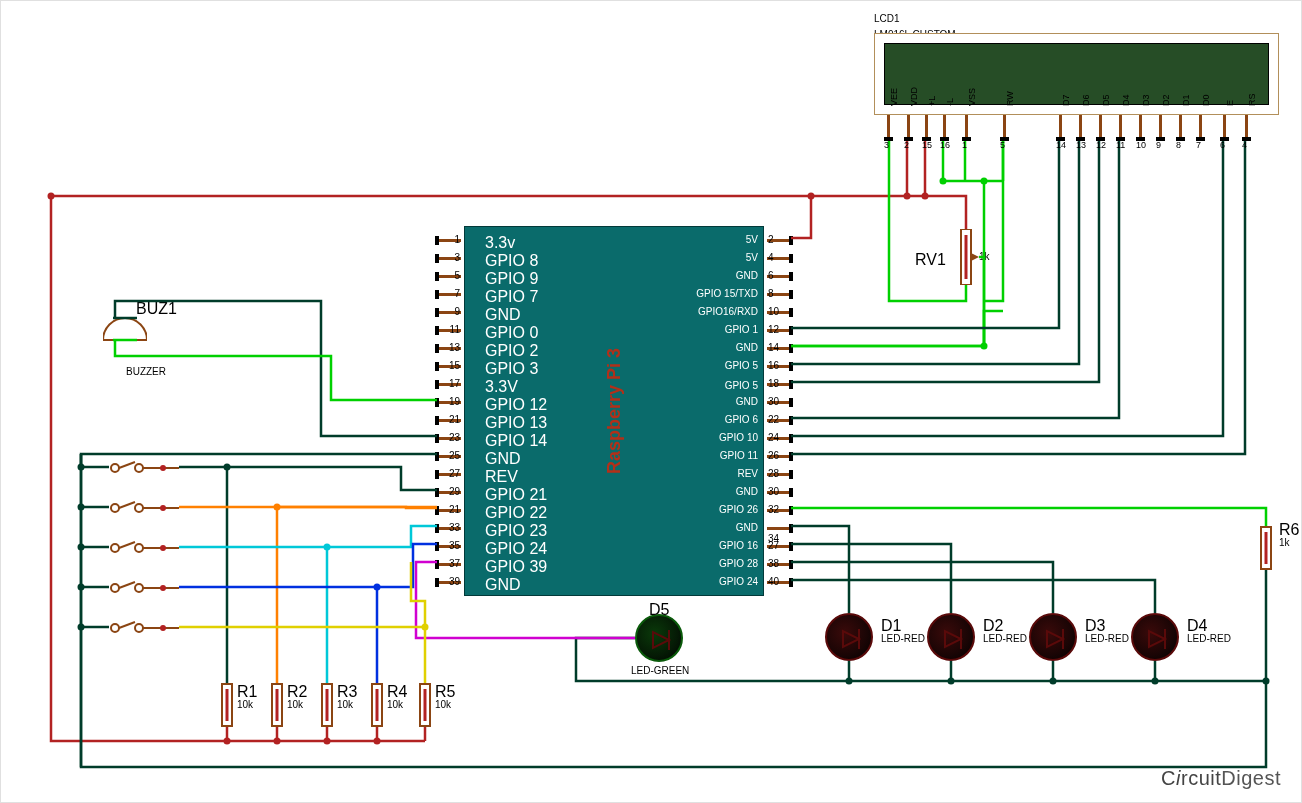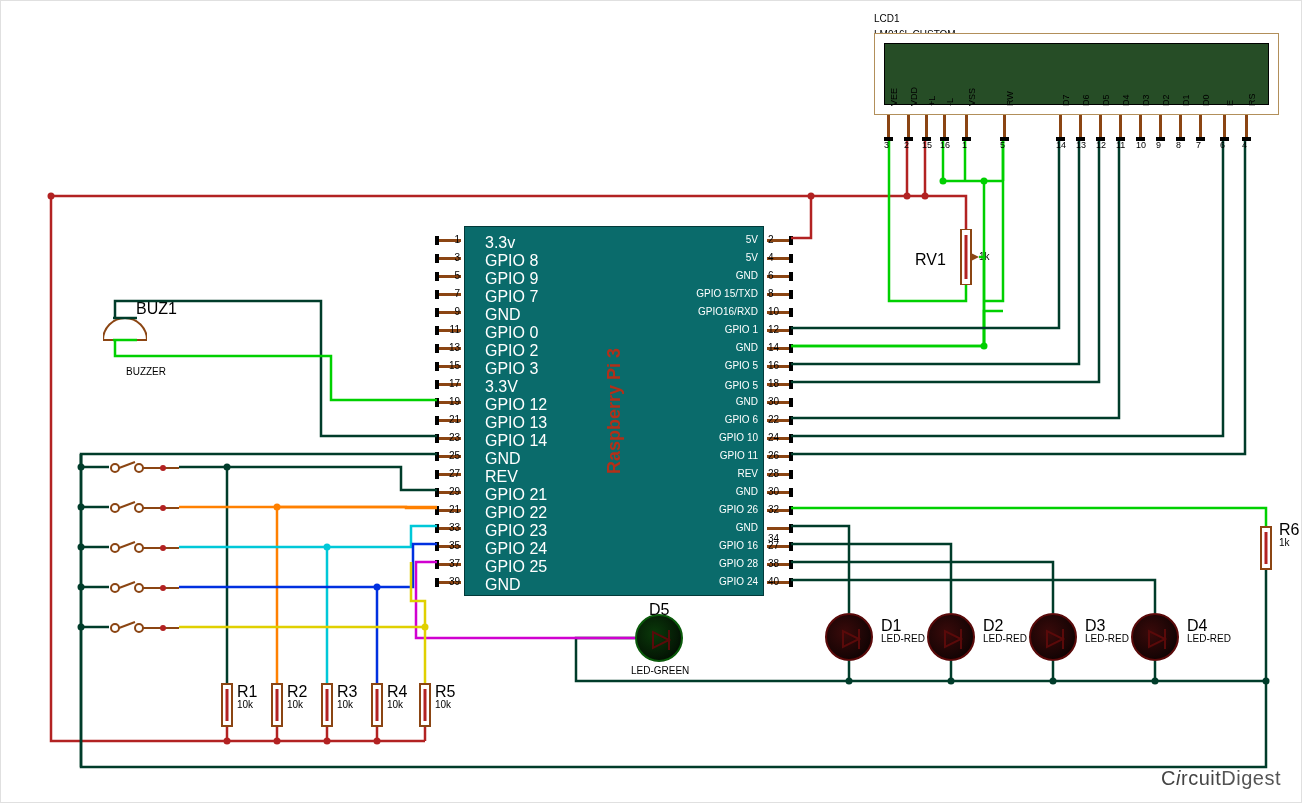--- a/index.html
+++ b/index.html
@@ -117,21 +117,21 @@
     <div class="pinnum-l" style="top:277px">21</div>
     <div class="pintxt-l" style="top:277px">GPIO 22</div>
       <div class="pin-l" style="top:300px"></div>
     <div class="pinnum-l" style="top:295px">33</div>
     <div class="pintxt-l" style="top:295px">GPIO 23</div>
       <div class="pin-l" style="top:318px"></div>
     <div class="pinnum-l" style="top:313px">35</div>
     <div class="pintxt-l" style="top:313px">GPIO 24</div>
       <div class="pin-l" style="top:336px"></div>
     <div class="pinnum-l" style="top:331px">37</div>
-    <div class="pintxt-l" style="top:331px">GPIO 25</div>
+    <div class="pintxt-l" style="top:331px">GPIO 39</div>
       <div class="pin-l" style="top:354px"></div>
     <div class="pinnum-l" style="top:349px">39</div>
     <div class="pintxt-l" style="top:349px">GND</div>
       <div class="pin-r" style="top:12px"></div>
     <div class="pinnum-r" style="top:7px">2</div>
     <div class="pintxt-r" style="top:7px">5V</div>
       <div class="pin-r" style="top:30px"></div>
     <div class="pinnum-r" style="top:25px">4</div>
     <div class="pintxt-r" style="top:25px">5V</div>
       <div class="pin-r" style="top:48px"></div>

